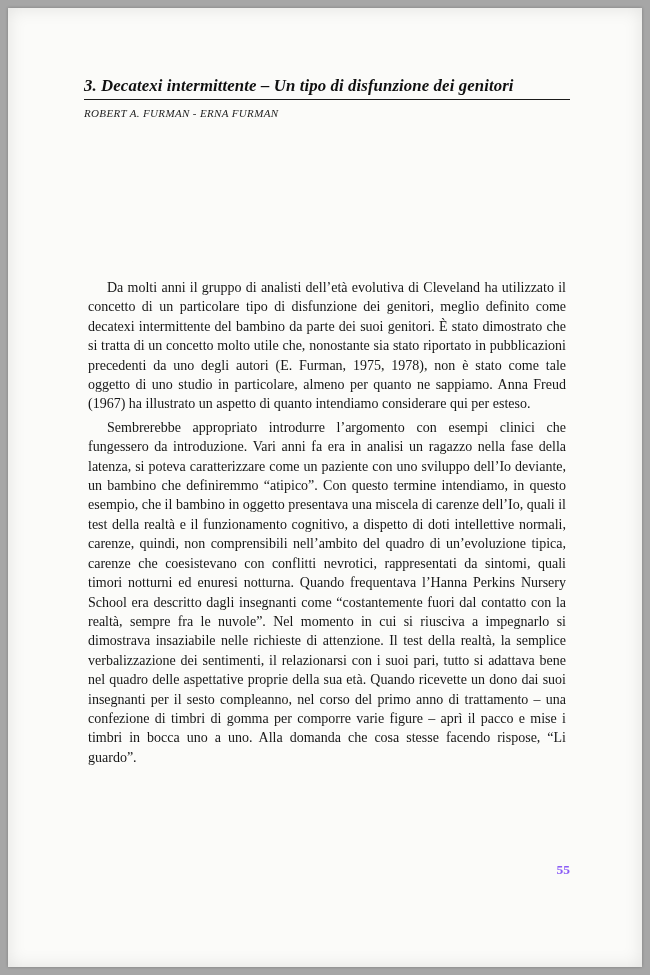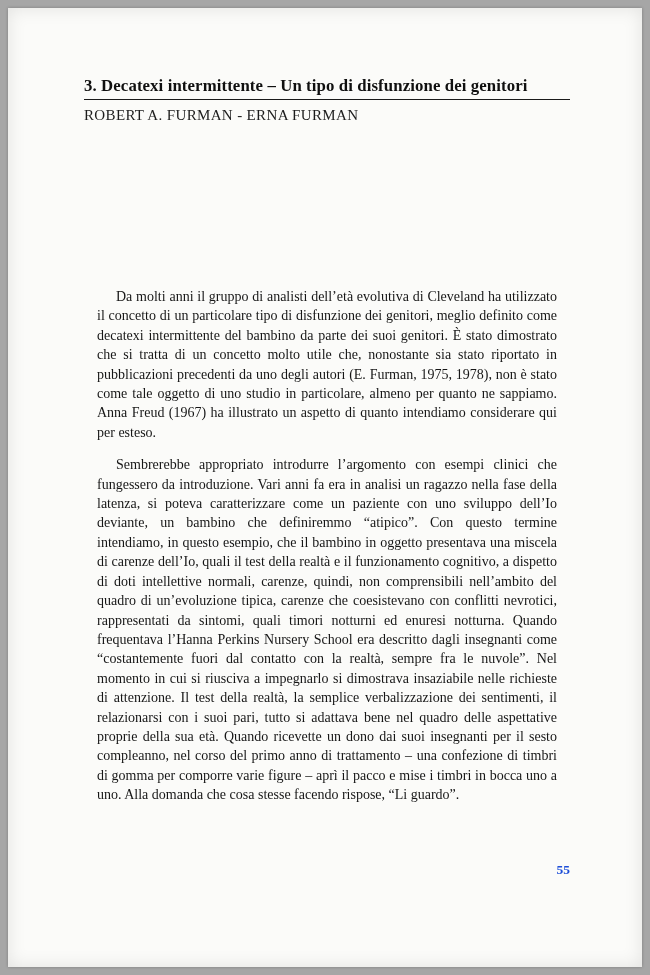--- a/index.html
+++ b/index.html
@@ -21,60 +21,61 @@
     right: 8px;
     bottom: 8px;
     background: #fbfbf9;
     box-shadow: inset 0 0 18px rgba(0,0,0,0.10), 0 0 3px rgba(0,0,0,0.25);
   }
   .header {
     position: absolute;
     top: 68px;
     left: 76px;
     width: 486px;
+    font-style: italic;
   }
   .title {
     font-size: 16.8px;
     font-weight: bold;
     color: #101010;
     letter-spacing: 0.1px;
     padding-bottom: 3px;
     border-bottom: 1.6px solid #1a1a1a;
     line-height: 20px;
     white-space: nowrap;
   }
   .authors {
     margin-top: 7px;
-    font-size: 15px;
+    font-size: 11px;
     color: #1c1c1c;
     letter-spacing: 0.35px;
   }
   .bodytext {
     position: absolute;
     top: 266px;
     left: 76px;
     width: 486px;
     font-size: 14px;
     line-height: 19.4px;
     color: #161616;
     text-align: justify;
   }
   .bodytext p {
-    margin: 13px;
+    margin: 4px;
     padding: 0;
     text-indent: 19px;
   }
   .page-number {
     position: absolute;
     top: 854px;
     left: 76px;
     width: 486px;
     text-align: right;
     font-size: 13.5px;
-    color: #1d4ed8;
+    color: #8b5cf6;
     font-weight: bold;
   }
 </style>
 </head>
 <body>
 
 <div class="page">
 
   <div class="header">
     <div class="title">3. Decatexi intermittente – Un tipo di disfunzione dei genitori</div>

